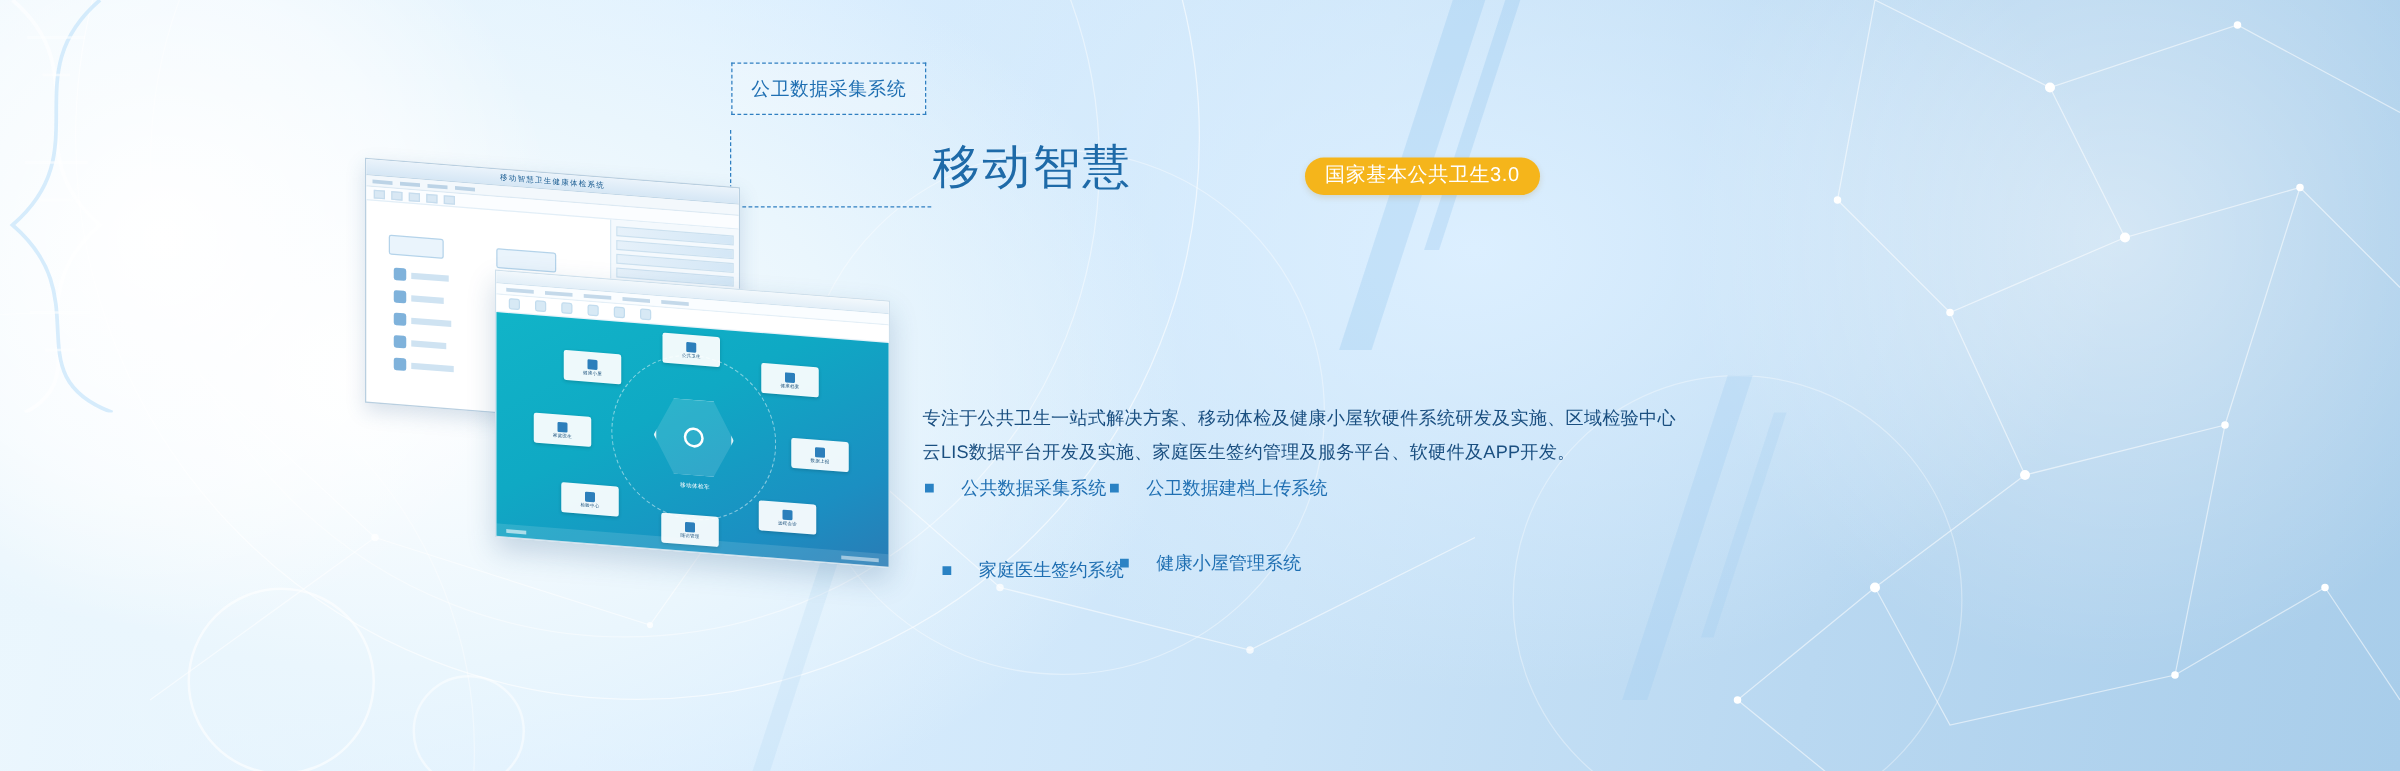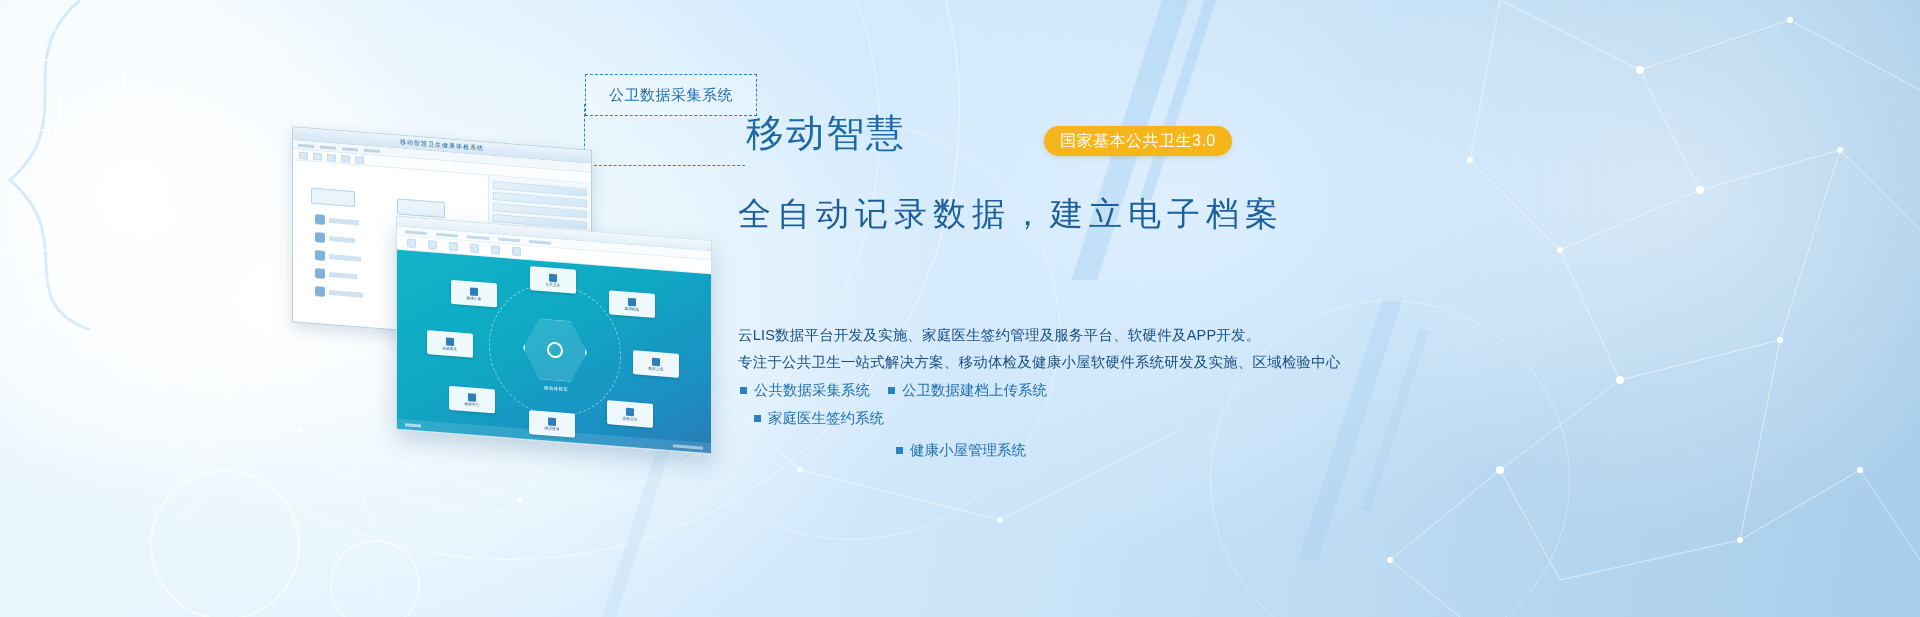--- a/index.html
+++ b/index.html
@@ -34,21 +34,21 @@
   .bb3{left:1340px;top:300px;width:20px;height:260px;background:rgba(150,200,240,.25);}
   .bb4{left:1390px;top:330px;width:10px;height:180px;background:rgba(150,200,240,.2);}
   .bb5{left:640px;top:380px;width:14px;height:240px;background:rgba(160,205,240,.18);}
   .helix{position:absolute;left:-10px;top:0px;width:150px;height:330px;opacity:.75;}
   .ring-b{position:absolute;border:2px solid rgba(255,255,255,.6);border-radius:50%;}
   .rb1{left:150px;top:470px;width:150px;height:150px;}
   .rb2{left:330px;top:540px;width:90px;height:90px;border-color:rgba(255,255,255,.5);}
 
   
   .callout{
-    position:absolute;left:585px;top:74px;width:172px;height:42px;
+    position:absolute;left:585px;top:50px;width:156px;height:42px;
     border:1px dashed #2f7fc1;display:flex;align-items:center;justify-content:center;
     color:#1f6fb2;font-size:15px;letter-spacing:.5px;background:rgba(255,255,255,.25);
   }
   .callout-leg{position:absolute;left:584px;top:104px;width:161px;height:62px;
     border-left:1px dashed #2f7fc1;border-bottom:1px dashed #2f7fc1;}
 
   
   .shotA{
     position:absolute;left:292px;top:138px;width:300px;height:196px;
     background:#ffffff;border:1px solid #b9cfe0;
@@ -131,23 +131,23 @@
     font-family:"DejaVu Serif","Liberation Serif",serif;
     clip-path:polygon(0 0,100% 0,calc(100% - 24px) 100%,0 100%);
     display:inline-block;white-space:nowrap;
   }
   .para{position:absolute;left:0;top:322px;width:580px;color:#1a4f80;font-size:14.5px;line-height:27px;letter-spacing:.2px;}
   .para div{white-space:nowrap;}
   .feats{position:absolute;left:2px;top:376px;width:330px;}
   .feat-col{position:absolute;}
   .feat-col.c1{left:0;top:0;}
   .feat-col.c2{left:148px;top:0;}
-  .feat{display:flex;align-items:center;gap:7px;height:28px;color:#1f6fb2;font-size:14.5px;white-space:nowrap;}
+  .feat{display:flex;align-items:center;gap:22px;height:28px;color:#1f6fb2;font-size:14.5px;white-space:nowrap;}
   .feat .dot{width:7px;height:7px;background:#2a82c4;display:block;flex:0 0 auto;}
-  .feat.indent{padding-left:14px;}
+  .feat.indent{padding-left:14px;margin-top:38px;}
   .feat.indent2{padding-left:8px;margin-top:32px;}
 </style>
 </head>
 <body>
 
 <div id="banner">
 
   <div class="bg-net">
     <div class="glow-l"></div>
     <div class="glow-r"></div>
@@ -330,26 +330,25 @@
     </div>
   </div>
 
   <div class="content">
 
     <div class="headline">
       <span class="h-mid">移动智慧</span>
       <span class="badge">国家基本公共卫生3.0</span>
     </div>
 
-    <div class="subline">全自动记录数据，建立电子档案</div>
 
 
     <div class="para">
+      <div>专注于公共卫生一站式解决方案、移动体检及健康小屋软硬件系统研发及实施、区域检验中心</div>
       <div>云LIS数据平台开发及实施、家庭医生签约管理及服务平台、软硬件及APP开发。</div>
-      <div>专注于公共卫生一站式解决方案、移动体检及健康小屋软硬件系统研发及实施、区域检验中心</div>
     </div>
 
     <div class="feats">
       <div class="feat-col c1">
         <div class="feat">
           <span class="dot"></span>
           <span>公共数据采集系统</span>
         </div>
         <div class="feat indent">
           <span class="dot"></span>

